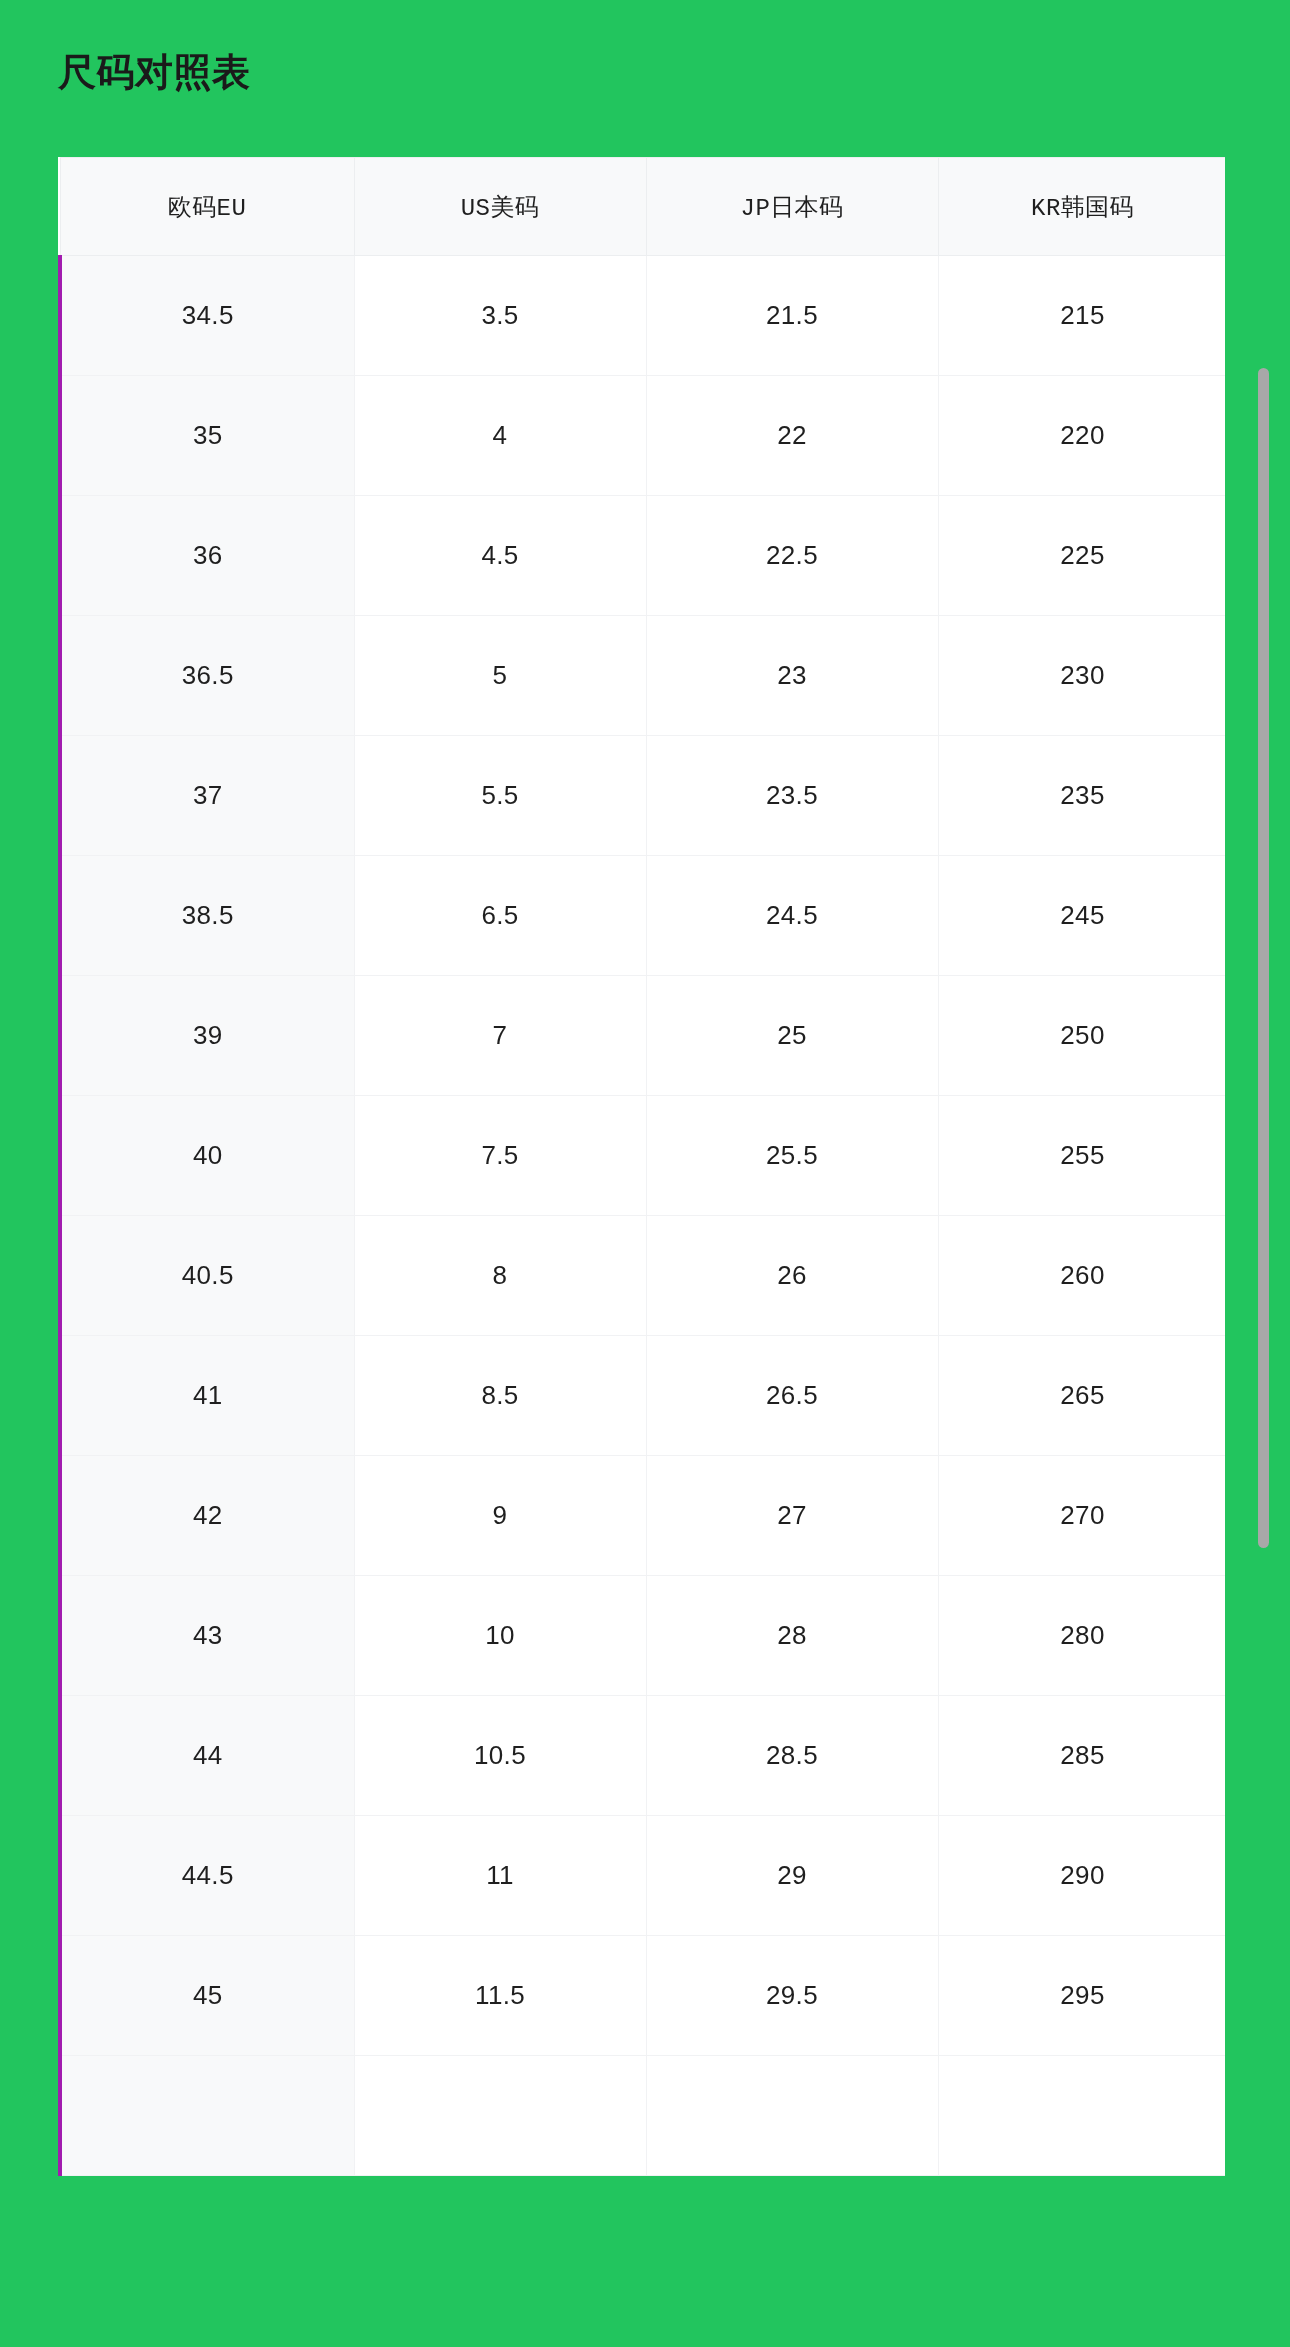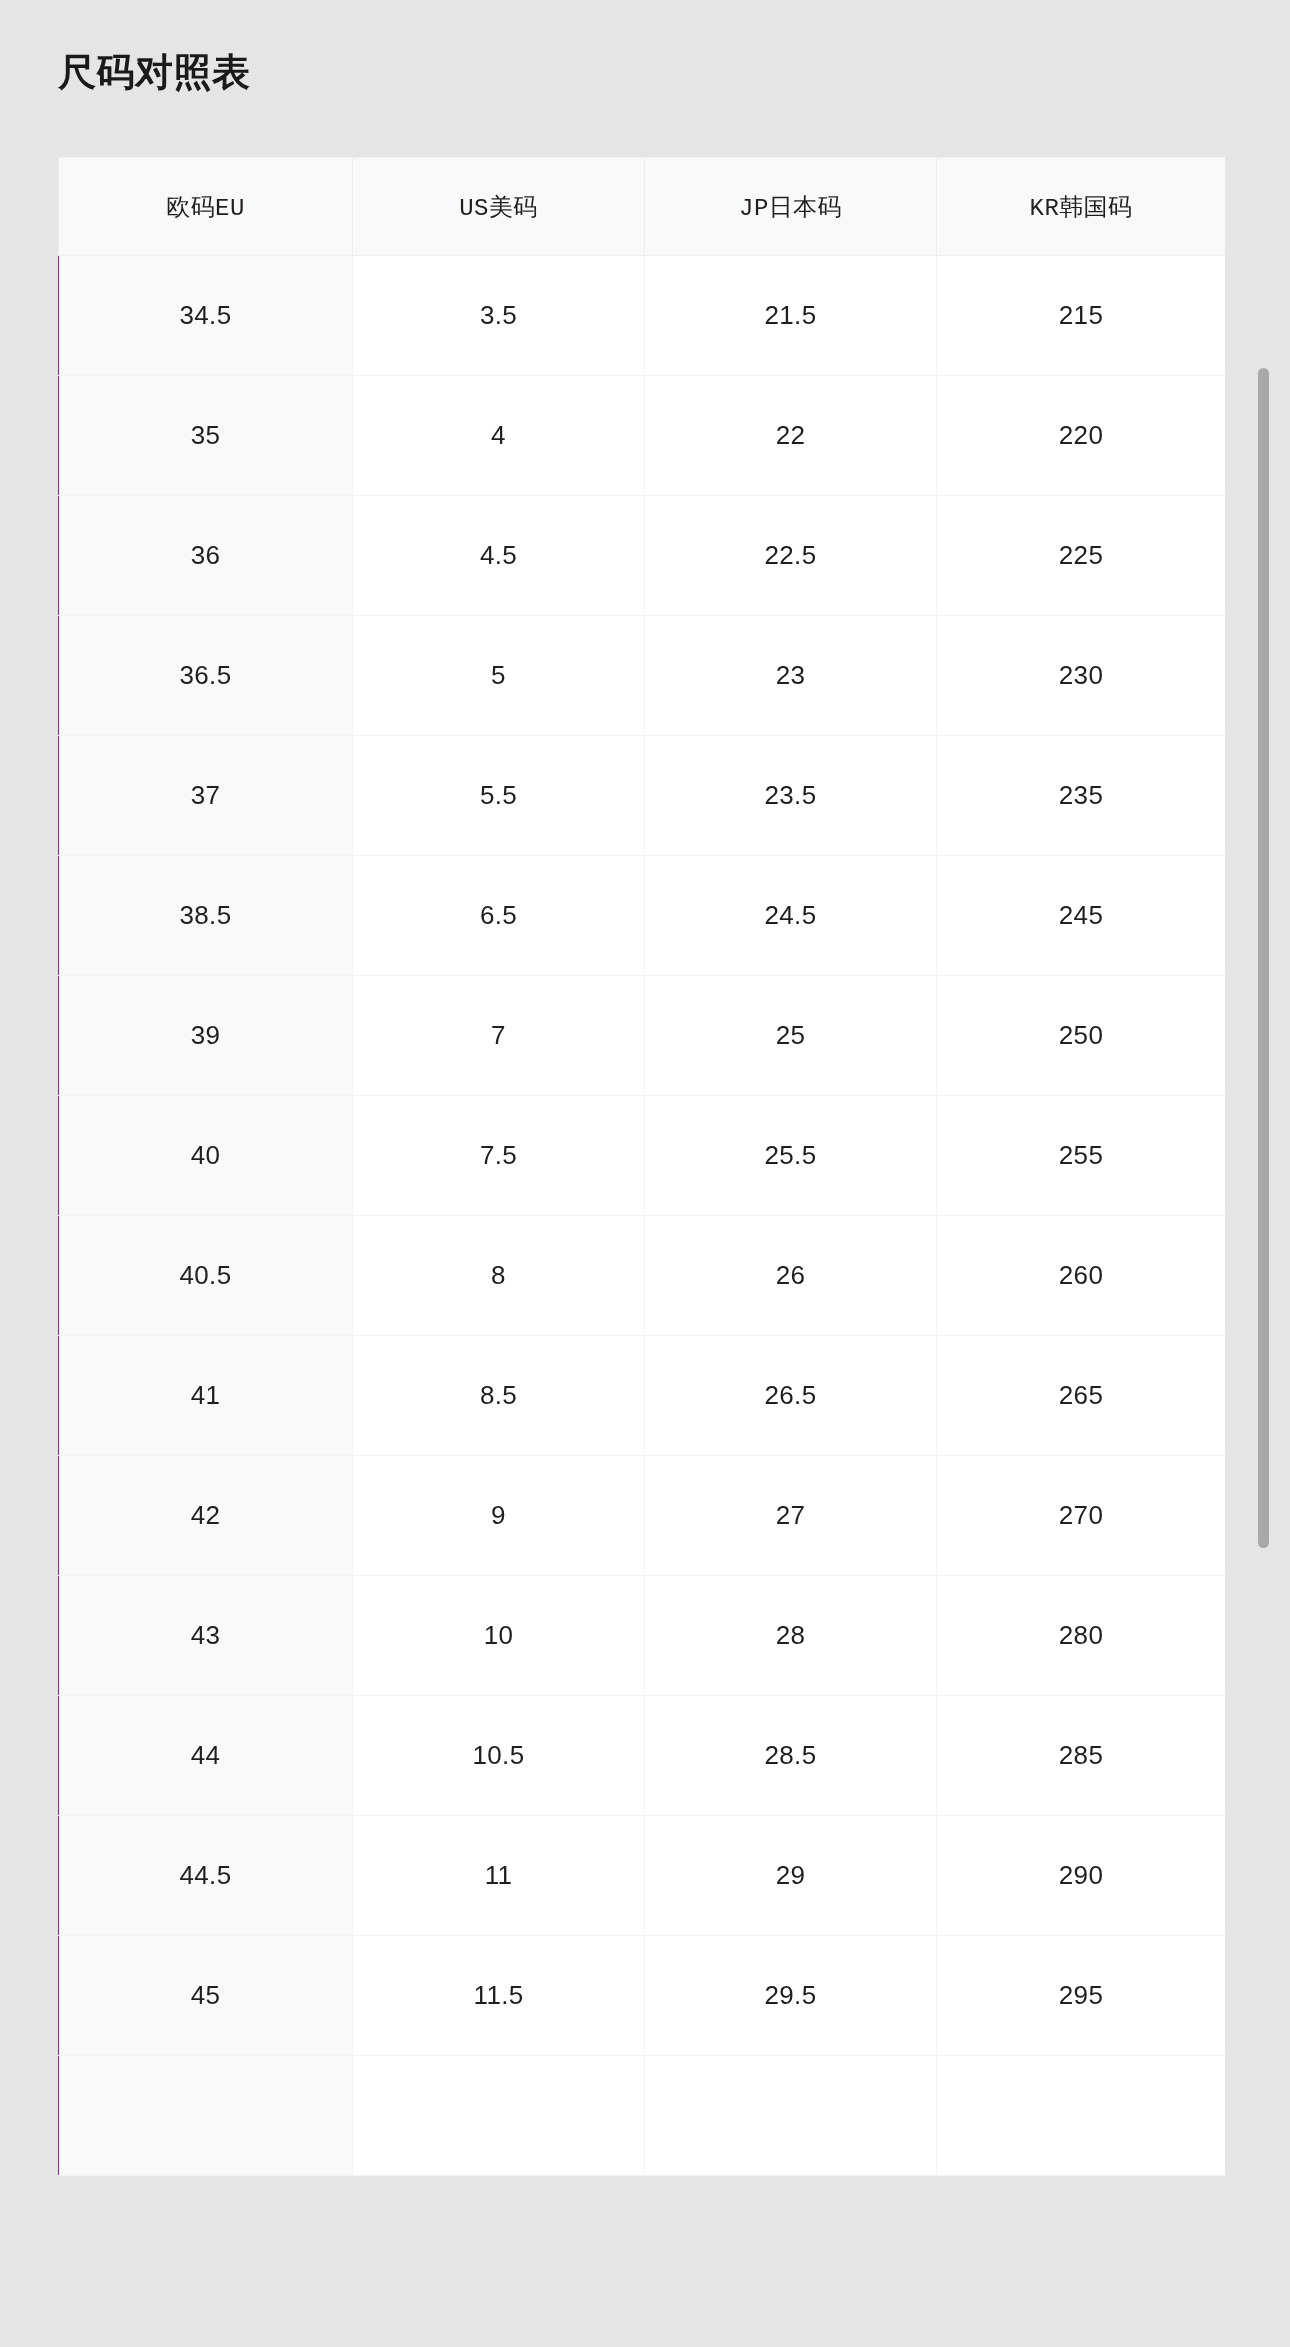--- a/index.html
+++ b/index.html
@@ -9,21 +9,21 @@
     height: 2347px;
     background: #ffffff;
     font-family: "Liberation Sans", "DejaVu Sans", sans-serif;
     overflow: hidden;
   }
 
   .page {
     position: relative;
     width: 1290px;
     height: 2347px;
-    background: #e5e5e5;
+    background: #22c55e;
     overflow: hidden;
   }
 
   
   .page-title {
     position: absolute;
     left: 58px;
     top: 48px;
     font-size: 38px;
     font-weight: 700;
@@ -79,21 +79,21 @@
     text-align: center;
     vertical-align: middle;
     background: #ffffff;
     border-right: 1px solid #f1f2f4;
     border-bottom: 1px solid #f1f2f4;
     letter-spacing: 0.3px;
   }
 
   table.size-table tbody td:first-child {
     background: #f8f9fa;
-    border-left: 1px solid #a21caf;
+    border-left: 4px solid #a21caf;
   }
 
   
   .scrollbar-track {
     position: absolute;
     right: 10px;
     top: 0px;
     width: 14px;
     height: 2347px;
     background: transparent;

